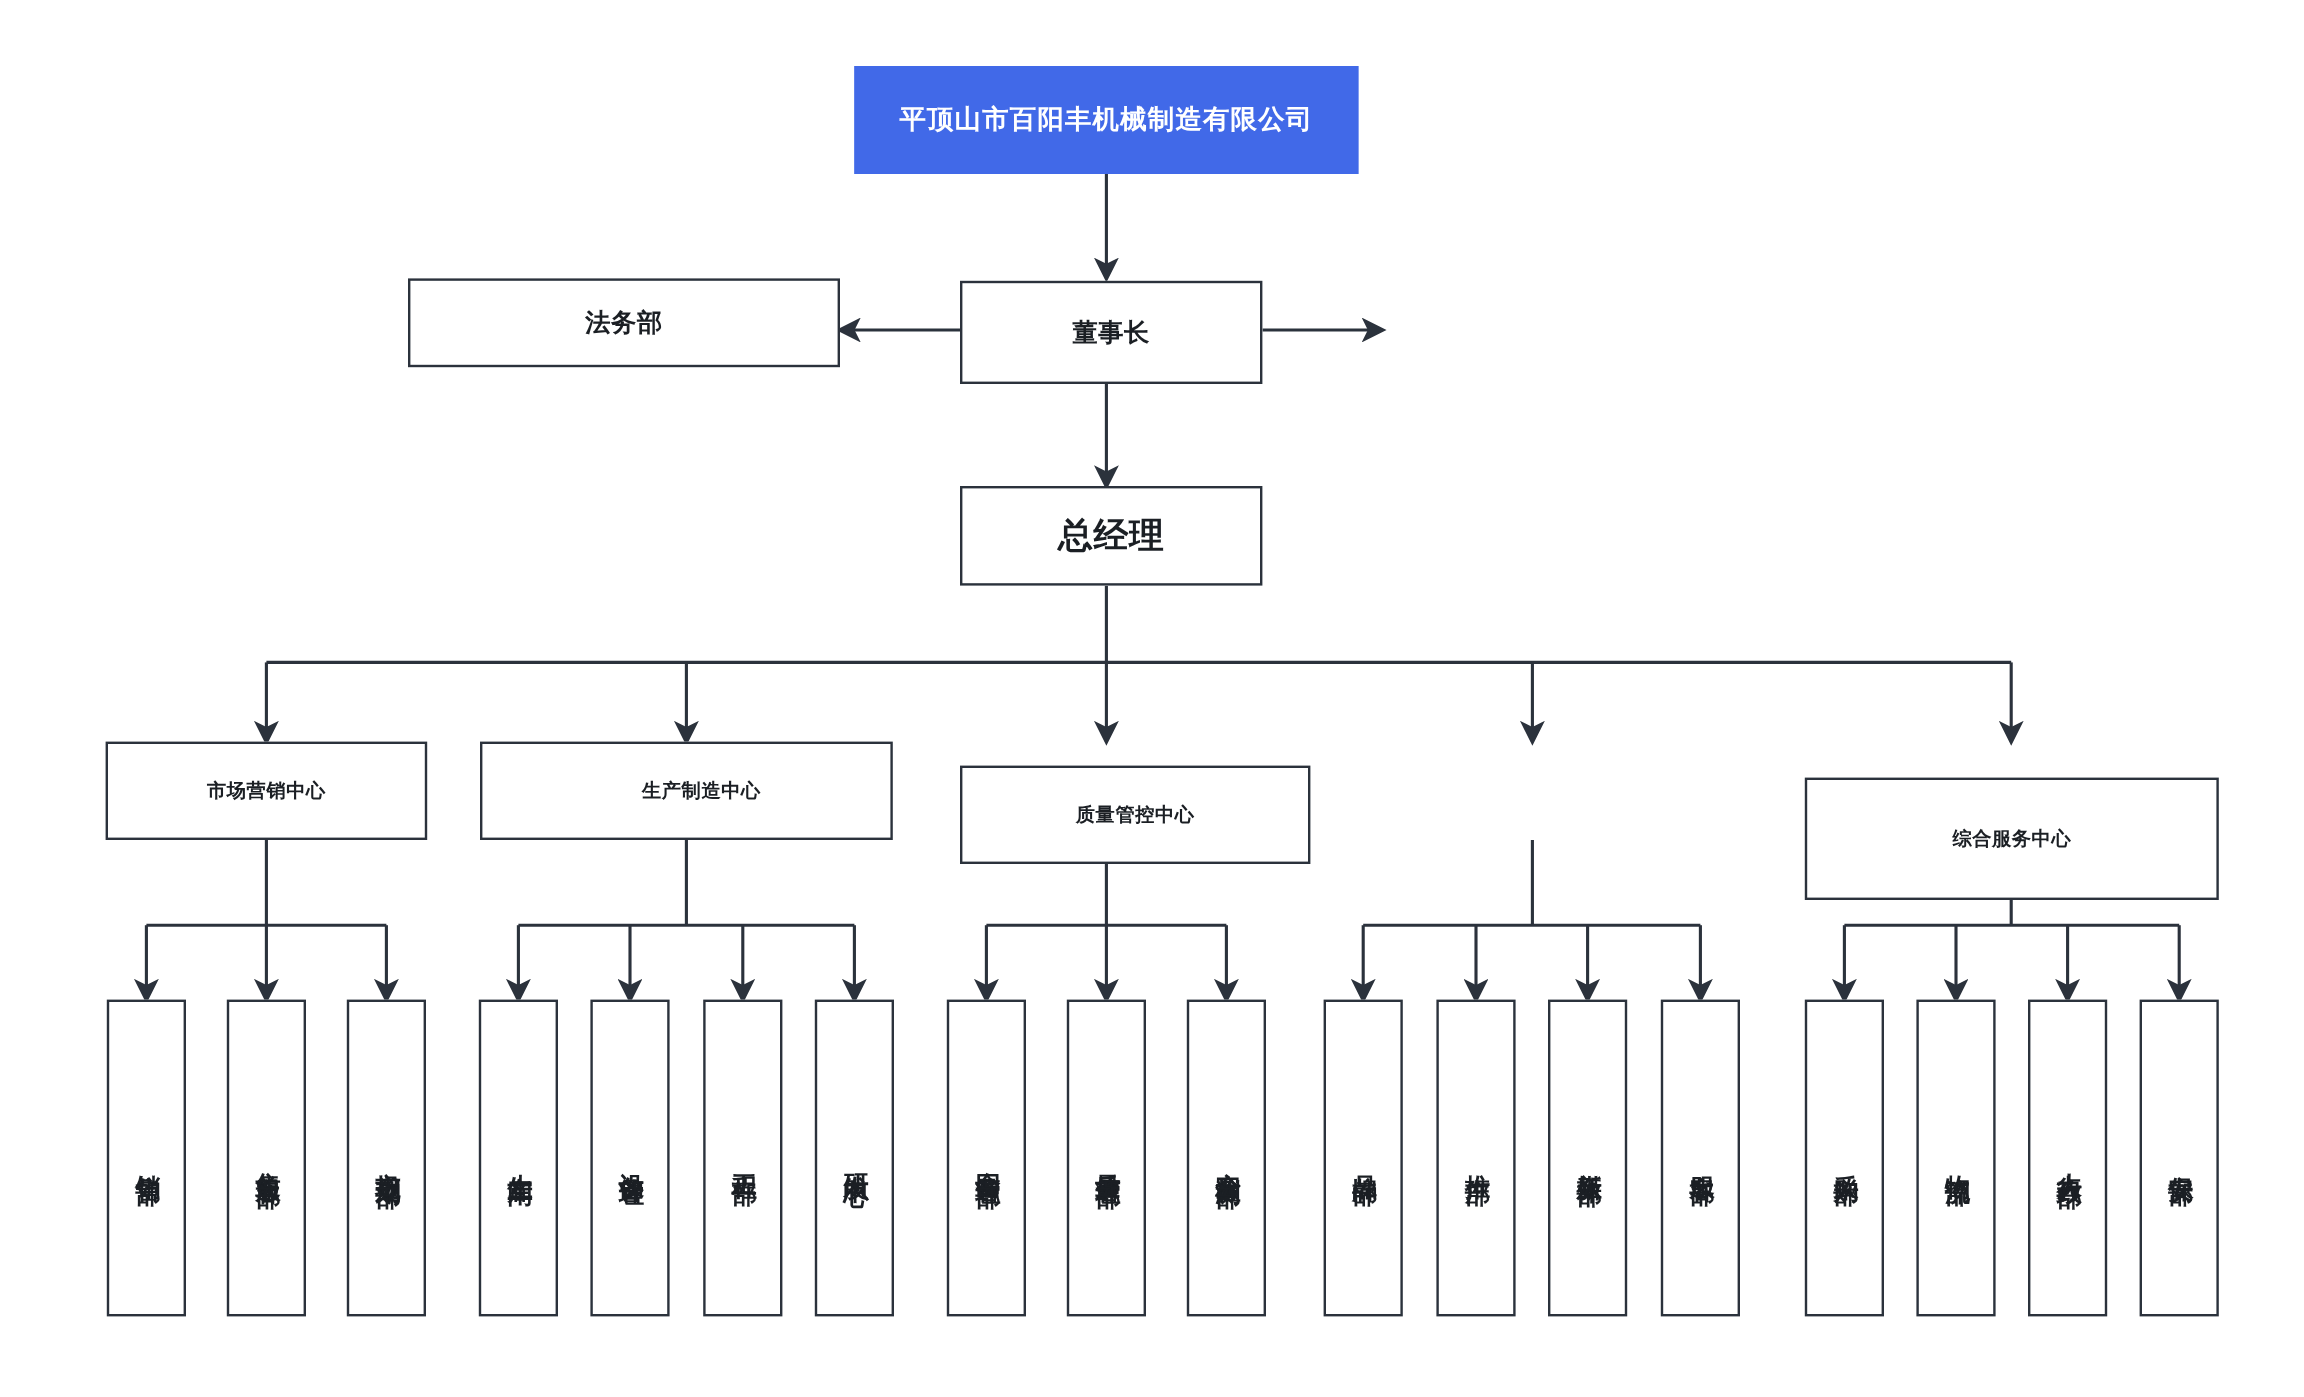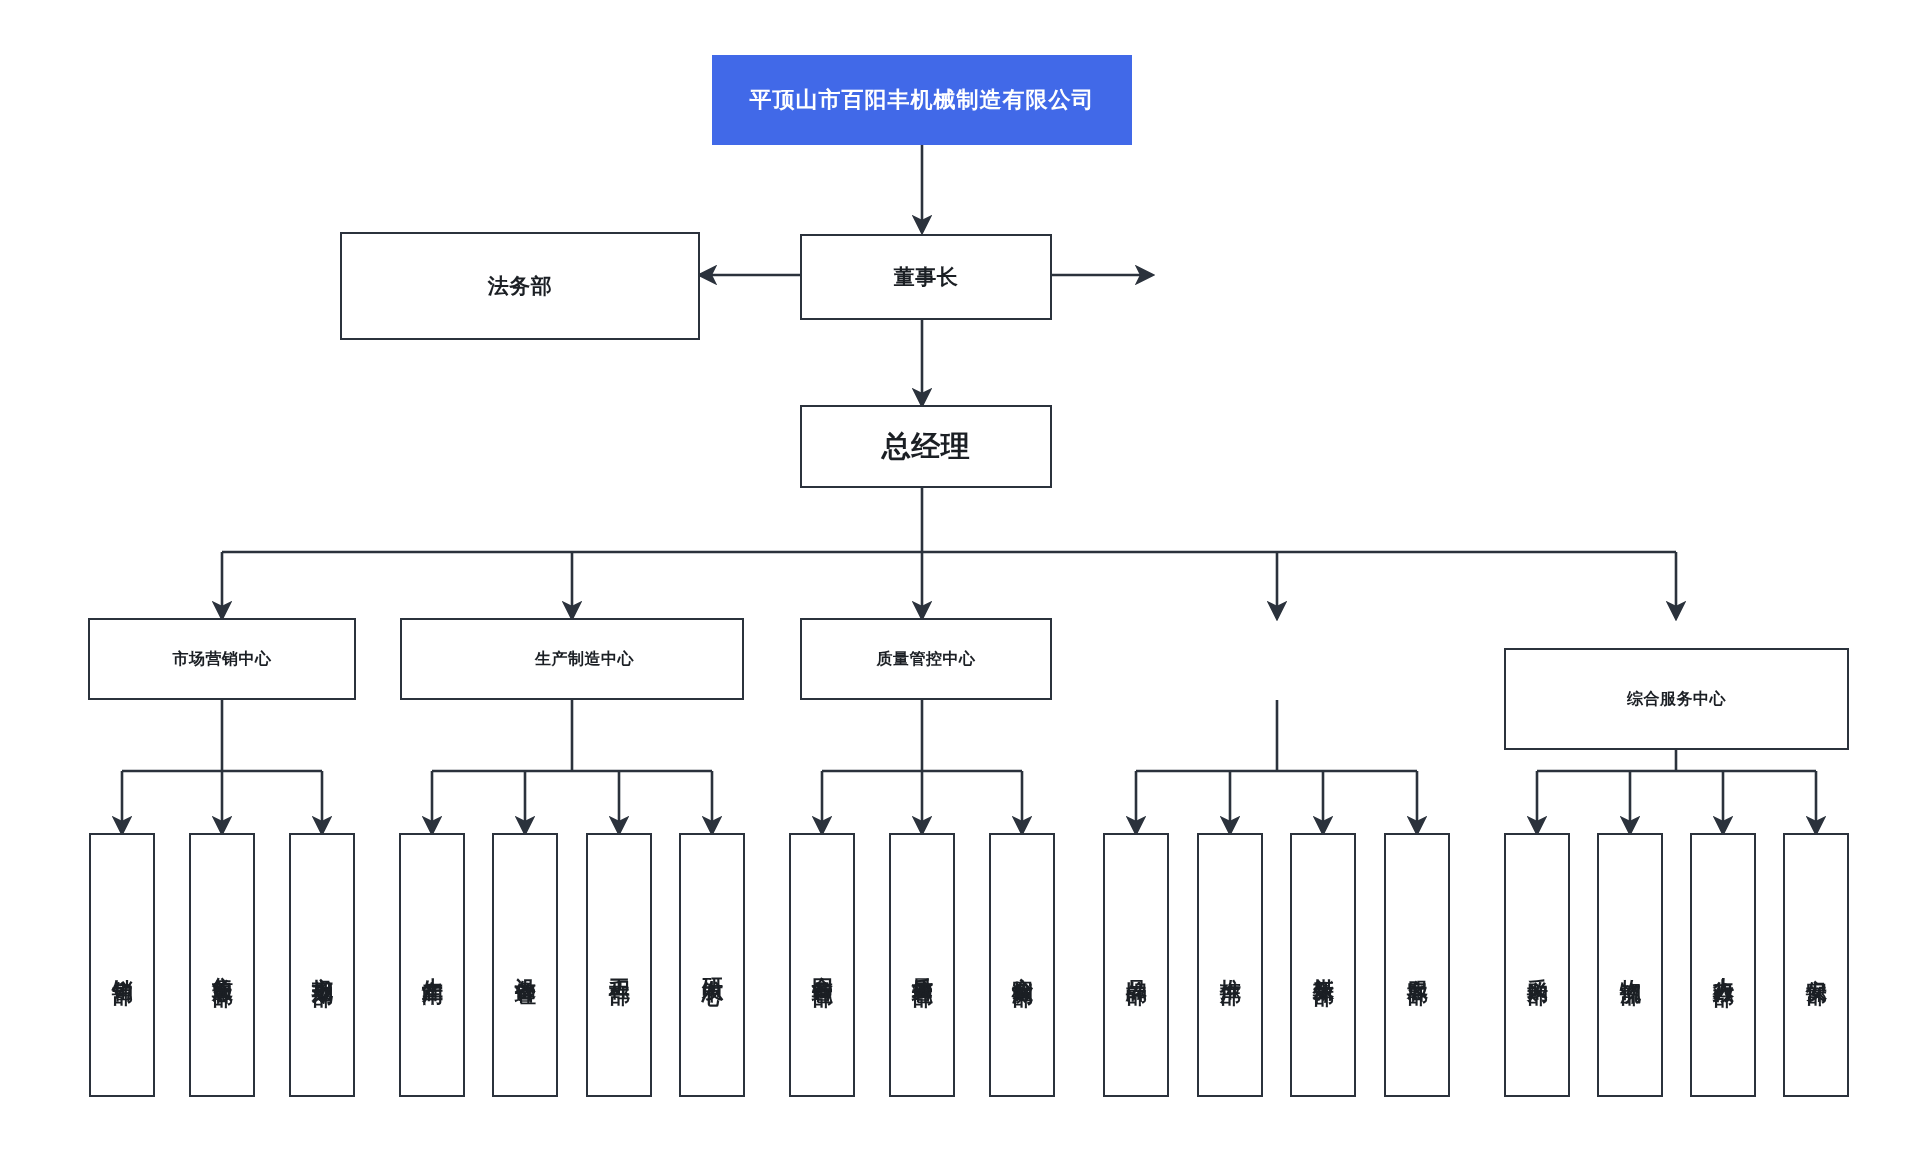--- a/index.html
+++ b/index.html
@@ -136,38 +136,38 @@
   </svg>
 
   <div class="node root" style="left:712px; top:55px; width:420px; height:90px;">
     <span>平顶山市百阳丰机械制造有限公司</span>
   </div>
 
   <div class="node level2" style="left:800px; top:234px; width:252px; height:86px;">
     <span>董事长</span>
   </div>
 
-  <div class="node level2" style="left:340px; top:232px; width:360px; height:108px;">
+  <div class="node level2" style="left:340px; top:232px; width:360px; height:74px;">
     <span>法务部</span>
   </div>
 
 
   <div class="node level3" style="left:800px; top:405px; width:252px; height:83px;">
     <span>总经理</span>
   </div>
 
   <div class="node center" style="left:88px; top:618px; width:268px; height:82px;">
     <span>市场营销中心</span>
   </div>
 
   <div class="node center" style="left:400px; top:618px; width:344px; height:82px;padding-left:25px;">
     <span>生产制造中心</span>
   </div>
 
-  <div class="node center" style="left:800px; top:618px; width:252px; height:82px;">
+  <div class="node center" style="left:800px; top:638px; width:292px; height:82px;">
     <span>质量管控中心</span>
   </div>
 
 
   <div class="node center" style="left:1504px; top:648px; width:345px; height:102px;">
     <span>综合服务中心</span>
   </div>
 
   <div class="node leaf" style="left:89px; top:833px; width:66px; height:264px;">
     <span class="leaf-text">销售部</span>

